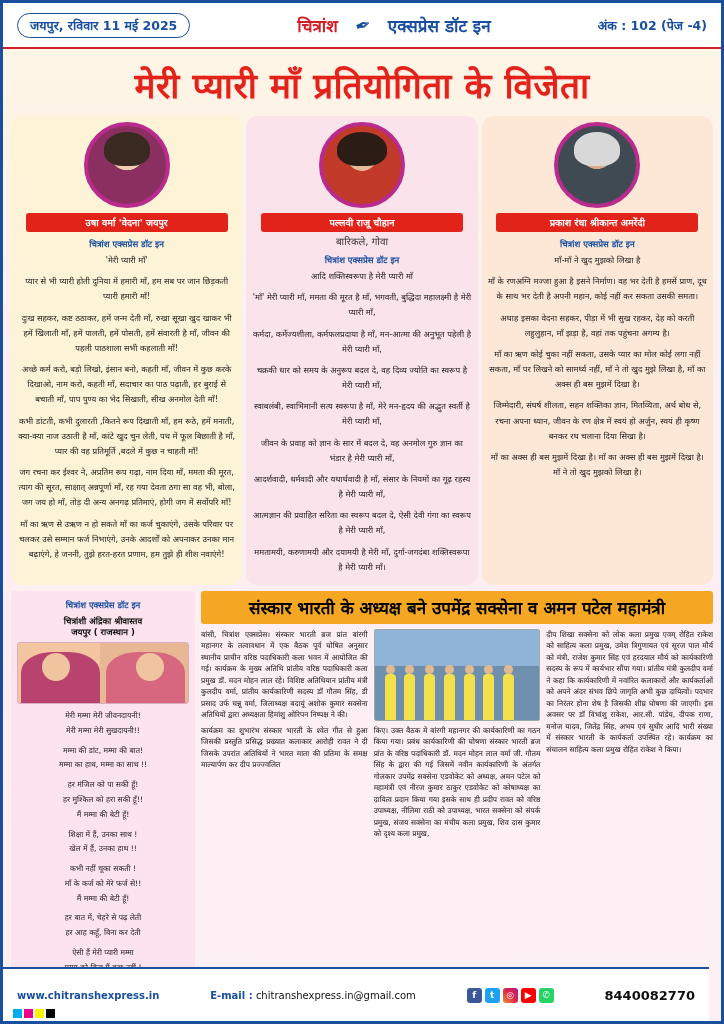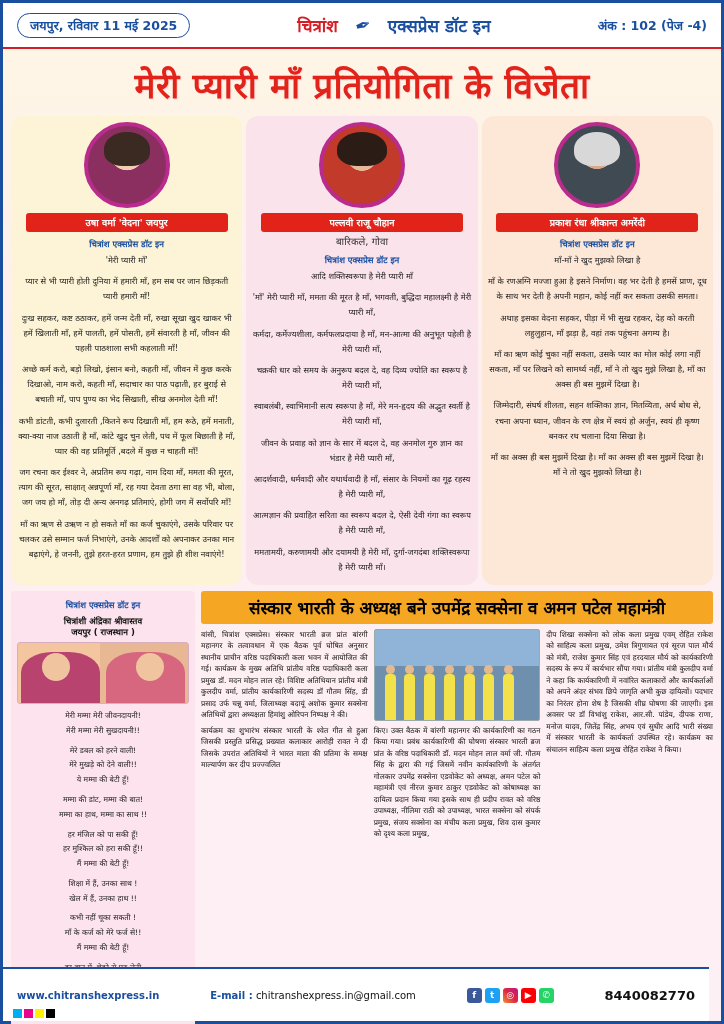--- a/index.html
+++ b/index.html
@@ -326,23 +326,20 @@
 जयपुर ( राजस्थान )</div>
       <div class="kids-photo">
         <span class="k a"></span>
         <span class="k b"></span>
         <span class="face a"></span>
         <span class="face b"></span>
       </div>
       <div class="left-poem">
         <p style="white-space:pre-line">मेरी मम्मा मेरी जीवनदायनी!
 मेरी मम्मा मेरी सुखदायनी!!</p>
-        <p style="white-space:pre-line">मेरे डबल को हरने वाली!
-मेरे मुखड़े को देने वाली!!
-ये मम्मा की बेटी हूँ!</p>
         <p style="white-space:pre-line">मम्मा की डांट, मम्मा की बात!
 मम्मा का हाथ, मम्मा का साथ !!</p>
         <p style="white-space:pre-line">हर मंजिल को पा सकी हूँ!
 हर मुश्किल को हरा सकी हूँ!!
 मैं मम्मा की बेटी हूँ!</p>
         <p style="white-space:pre-line">शिक्षा में हैं, उनका साथ !
 खेल में हैं, उनका हाथ !!</p>
         <p style="white-space:pre-line">कभी नहीं चूका सकती !
 माँ के कर्ज को मेरे फर्ज से!!
 मैं मम्मा की बेटी हूँ!</p>

